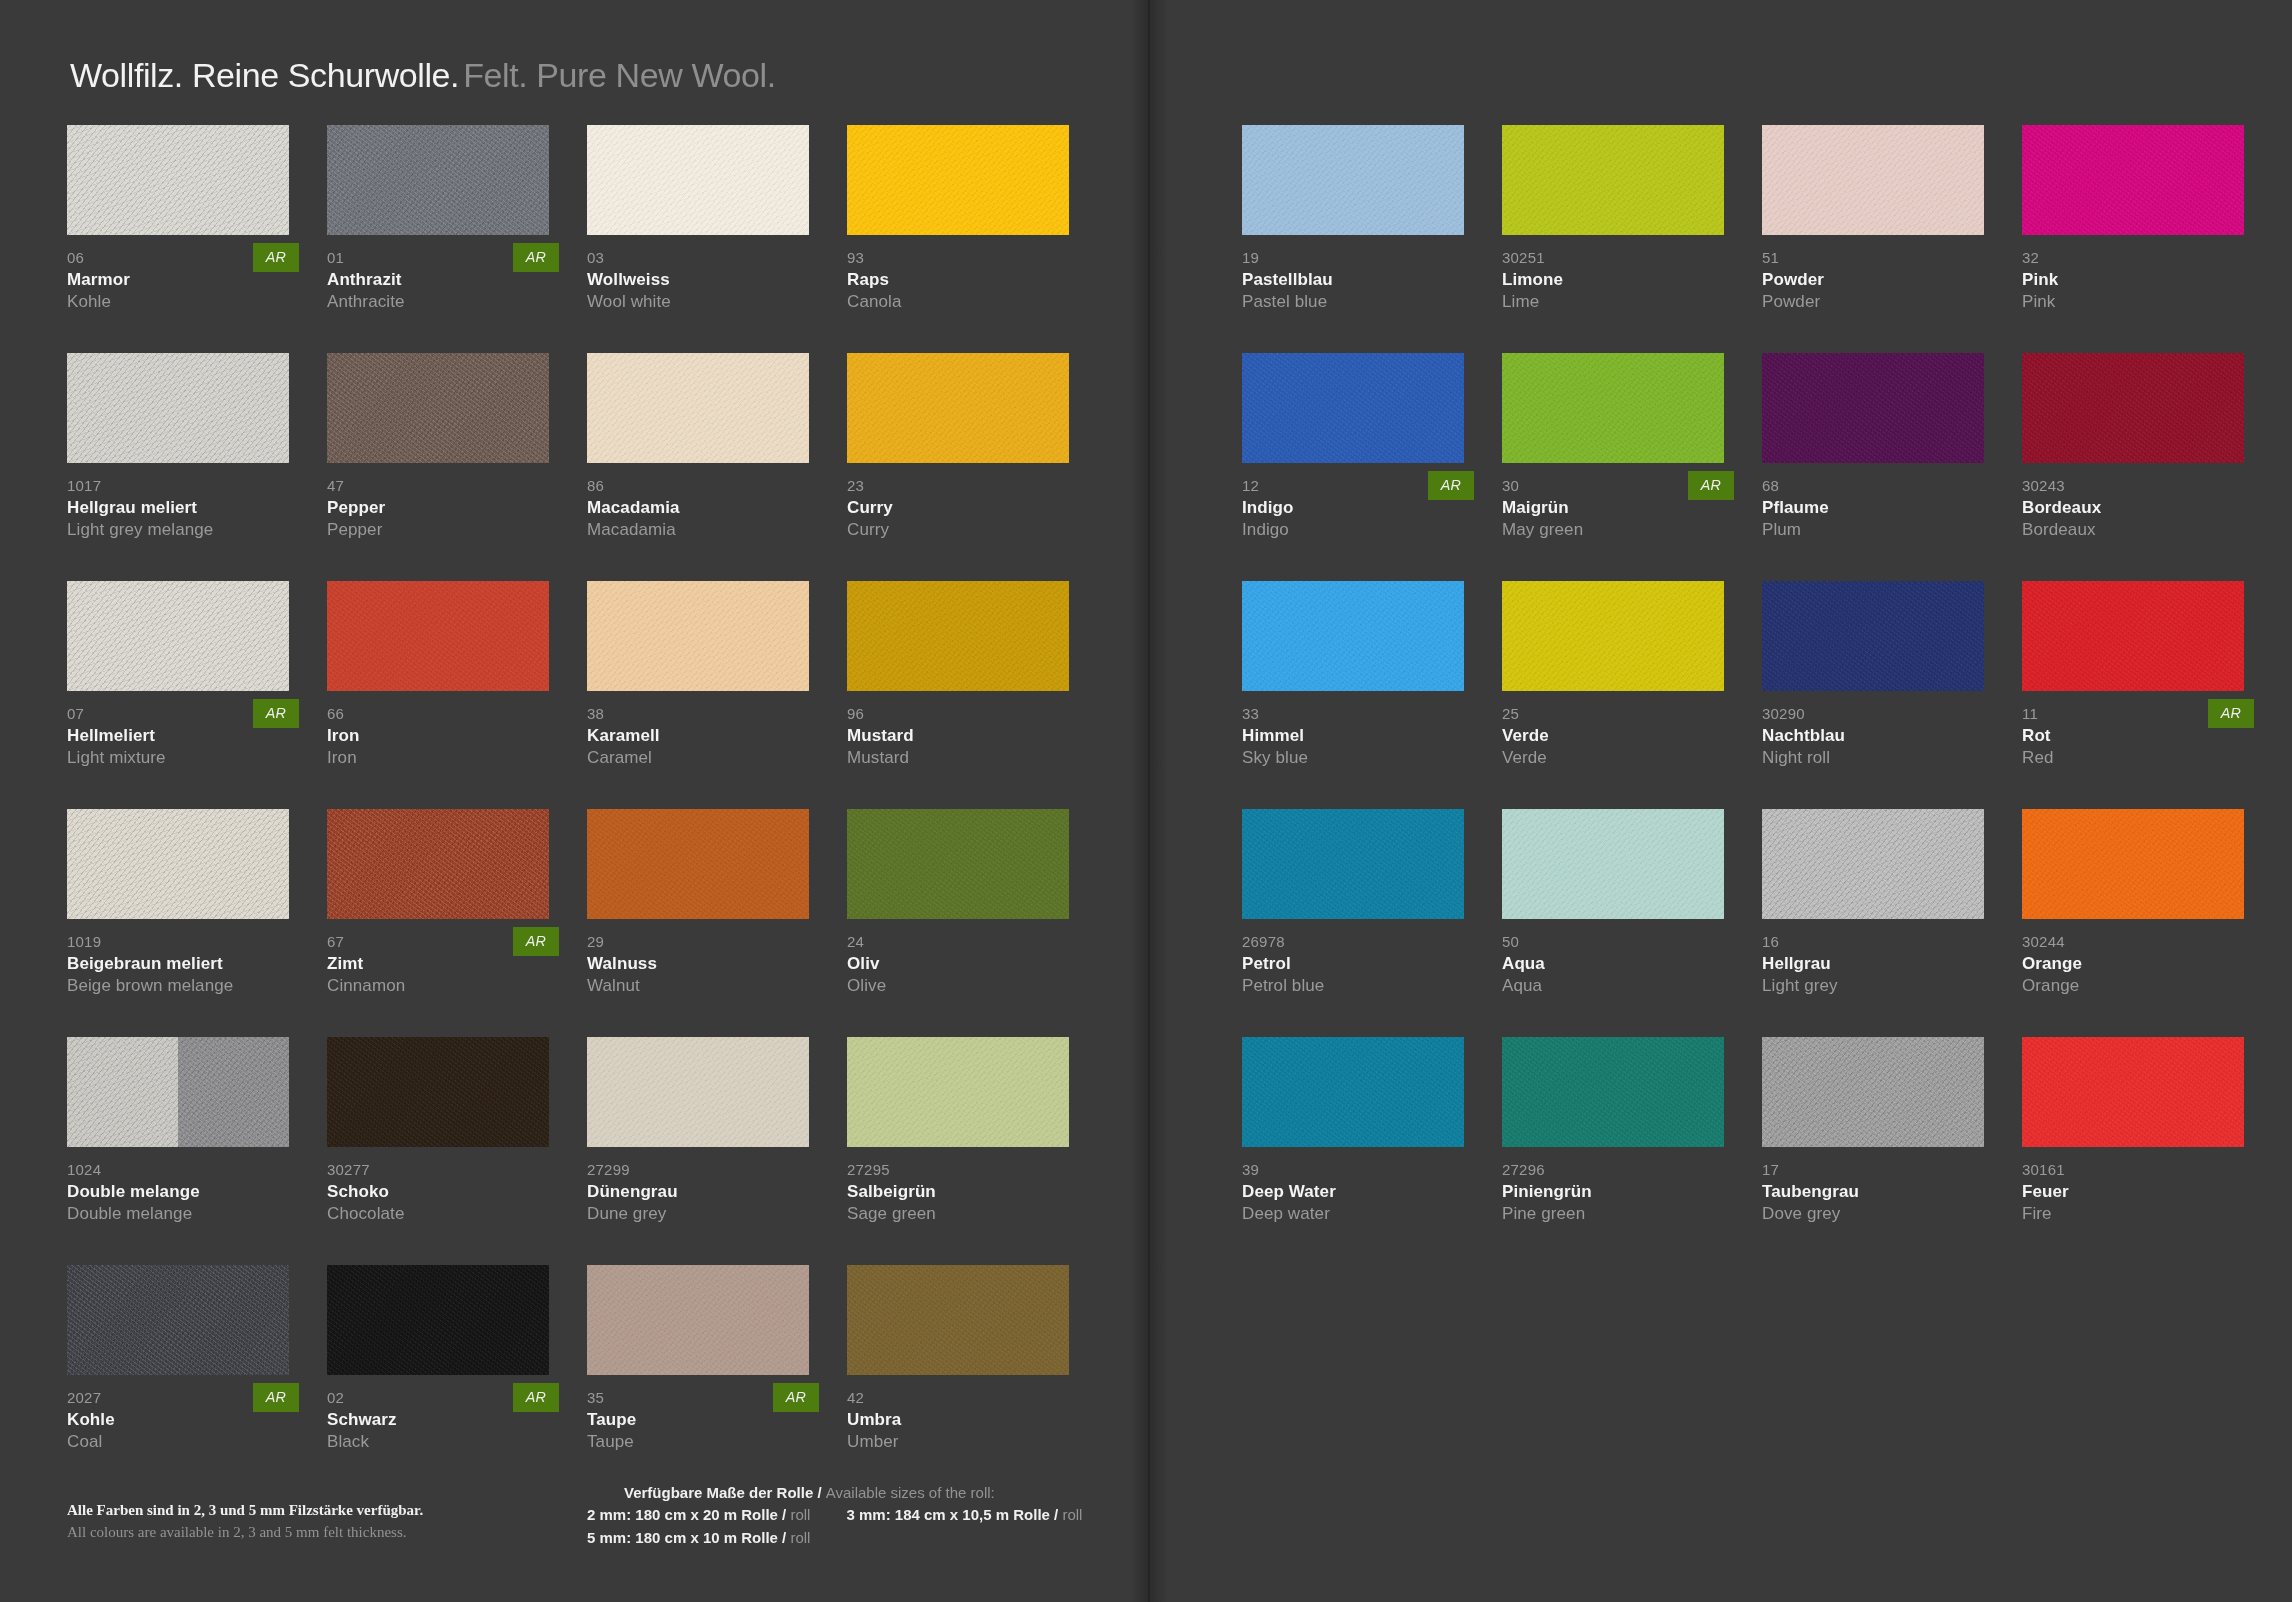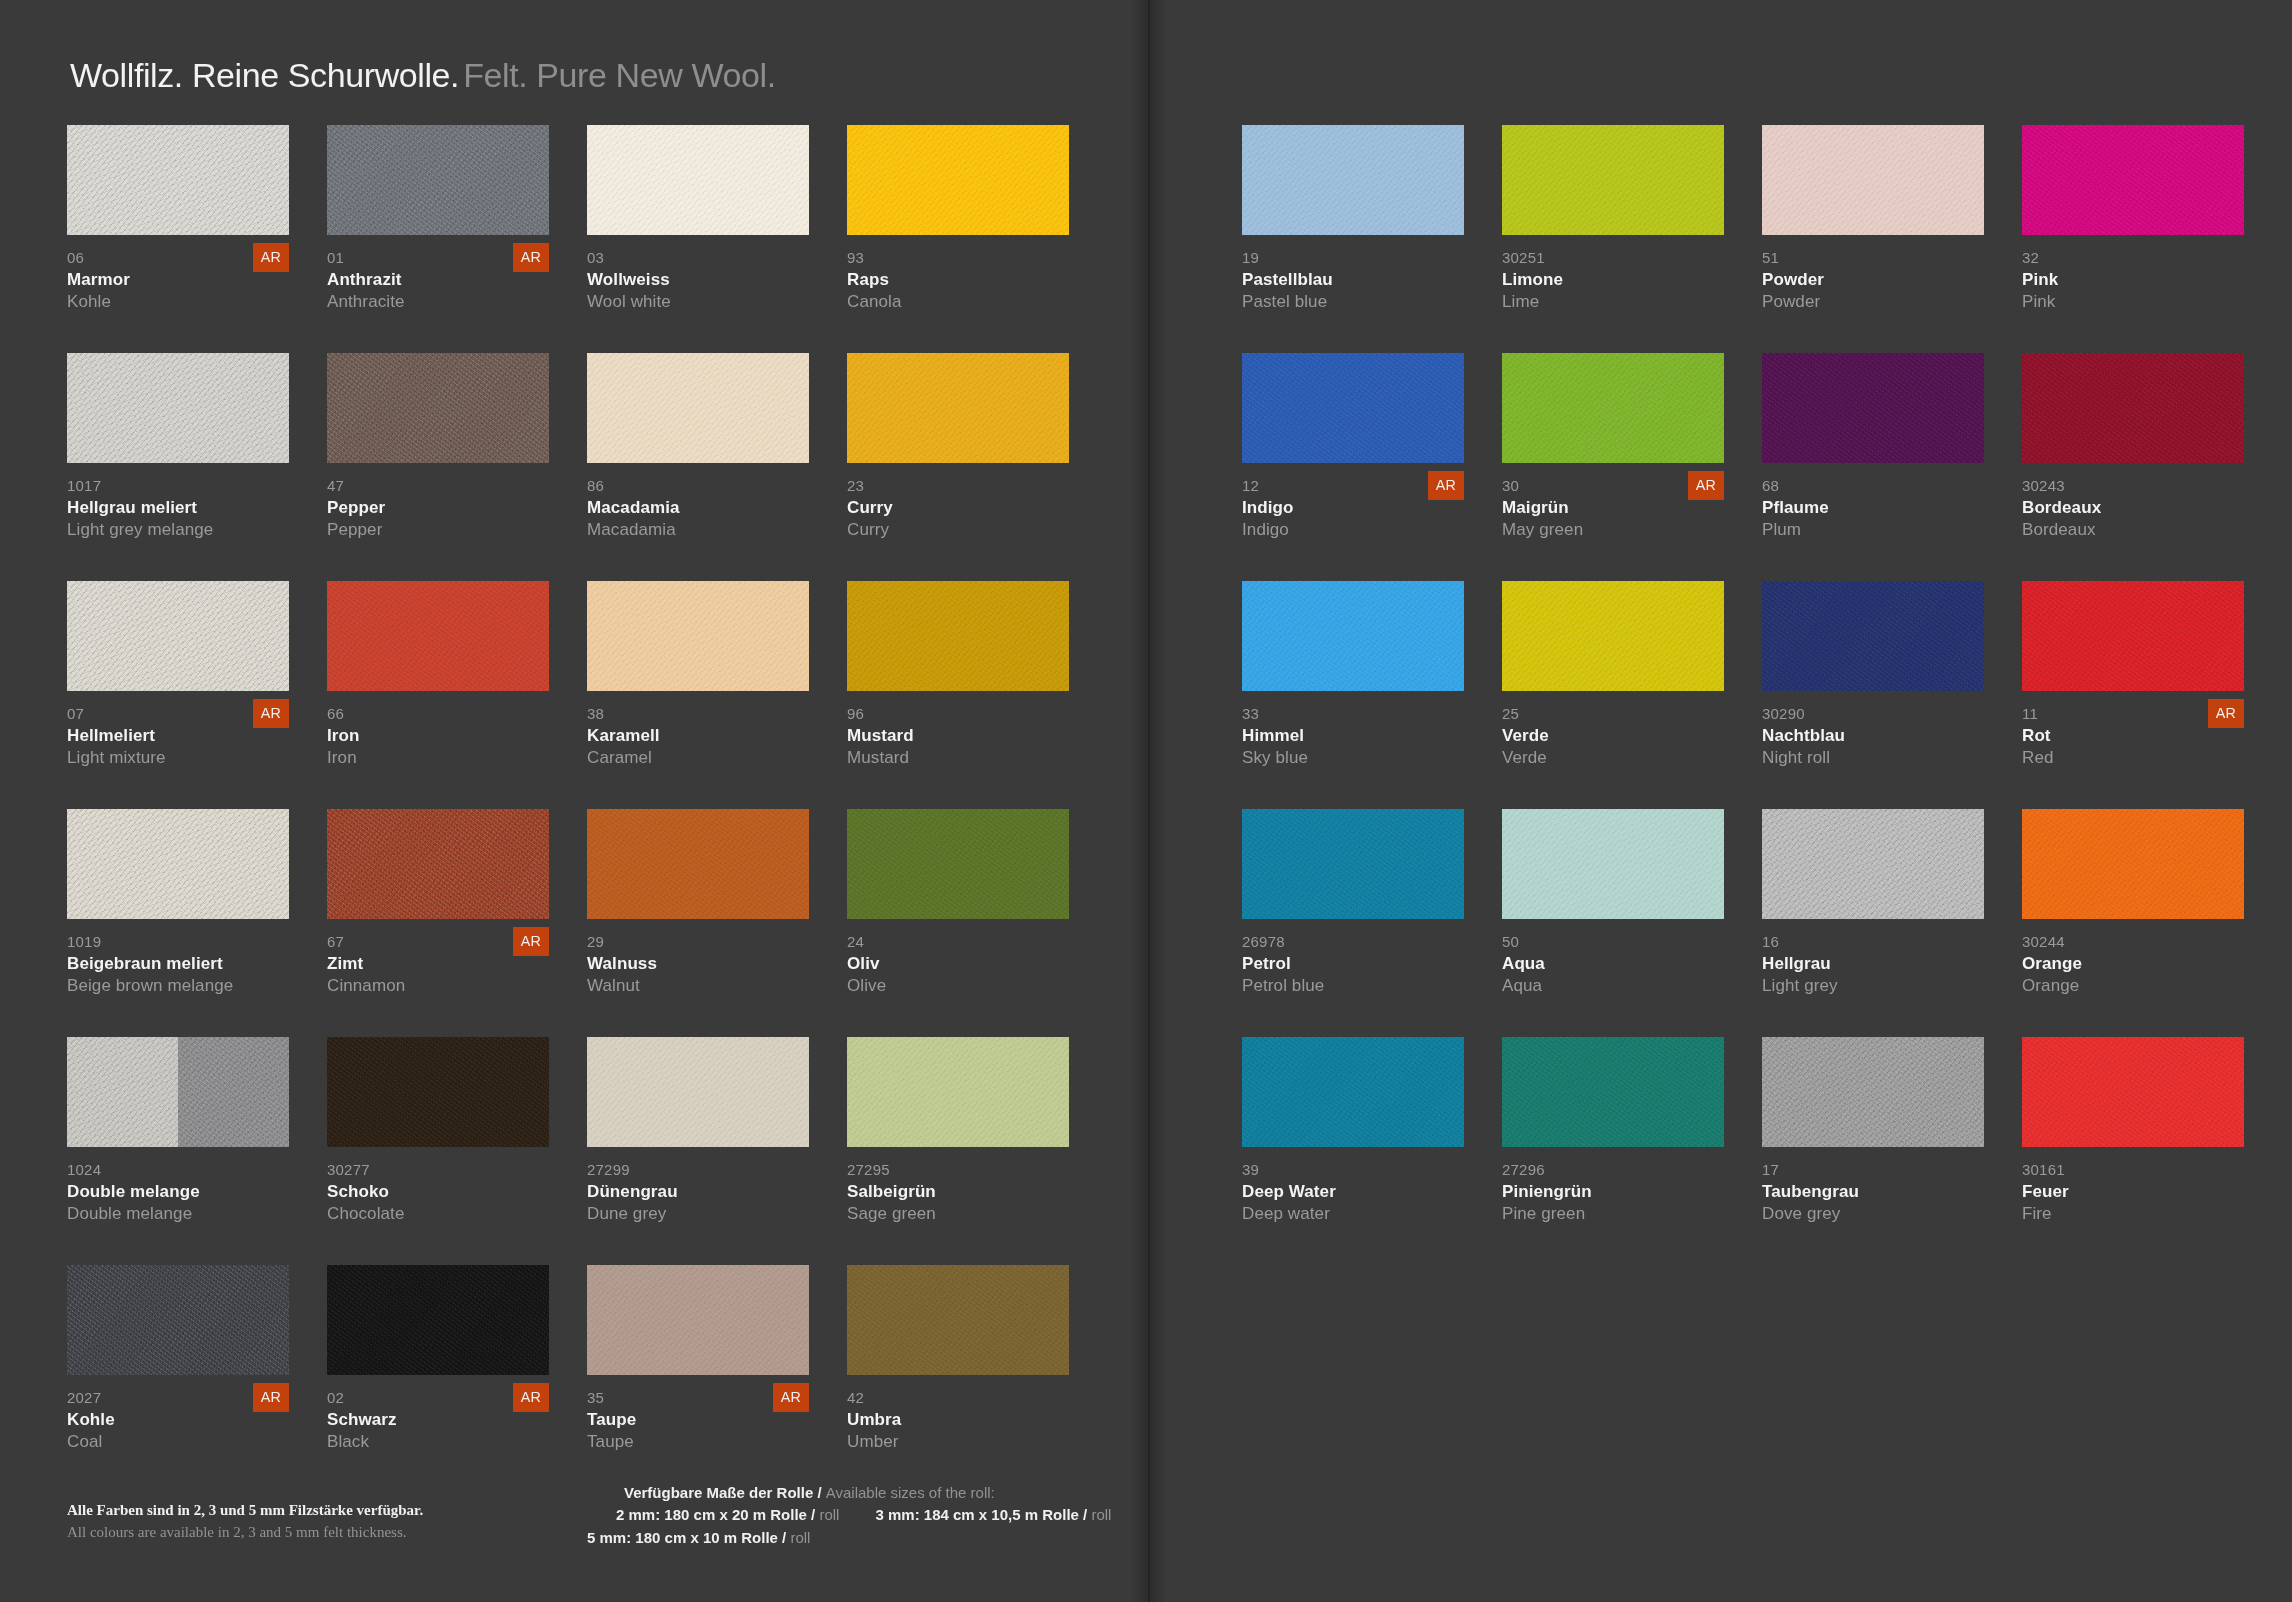--- a/index.html
+++ b/index.html
@@ -136,28 +136,29 @@
     font-weight: 400;
     color: #9a9a9a;
     letter-spacing: 0.1px;
   }
 
   
   .ar-badge {
     position: absolute;
     top: 118px;
     left: 186px;
-    width: 36px;
+    width: 46px;
     height: 29px;
-    background: #c2410c;
+    background: #4d7c0f;
     color: #efefef;
     font-size: 14.3px;
     line-height: 29px;
     text-align: center;
     letter-spacing: 0.4px;
+    font-style: italic;
   }
 
   
   .footnote-thickness {
     position: absolute;
     left: 67px;
     top: 1500px;
     width: 502px;
     font-family: Liberation Serif, serif;
   }
@@ -177,21 +178,21 @@
   .footnote-roll {
     position: absolute;
     left: 587px;
     top: 1482px;
     width: 519px;
   }
   .roll-head { font-size: 15px; line-height: 22.4px; font-weight: 700; color: #f0f0f0; margin-left: 37px; }
   .roll-head .en { font-weight: 400; color: #939393; }
   .roll-line { font-size: 15px; line-height: 22.4px; font-weight: 700; color: #f0f0f0; white-space: nowrap; }
   .roll-line .en { font-weight: 400; color: #939393; }
-  .roll-row { display: flex; gap: 36px; margin-left: 29px; }
+  .roll-row { display: flex; gap: 36px; }
 </style>
 </head>
 <body>
 
 <div id="page">
 
   <div class="page-half left">
 
     <div class="title-block">
       <span class="title-de">Wollfilz. Reine Schurwolle.</span>

